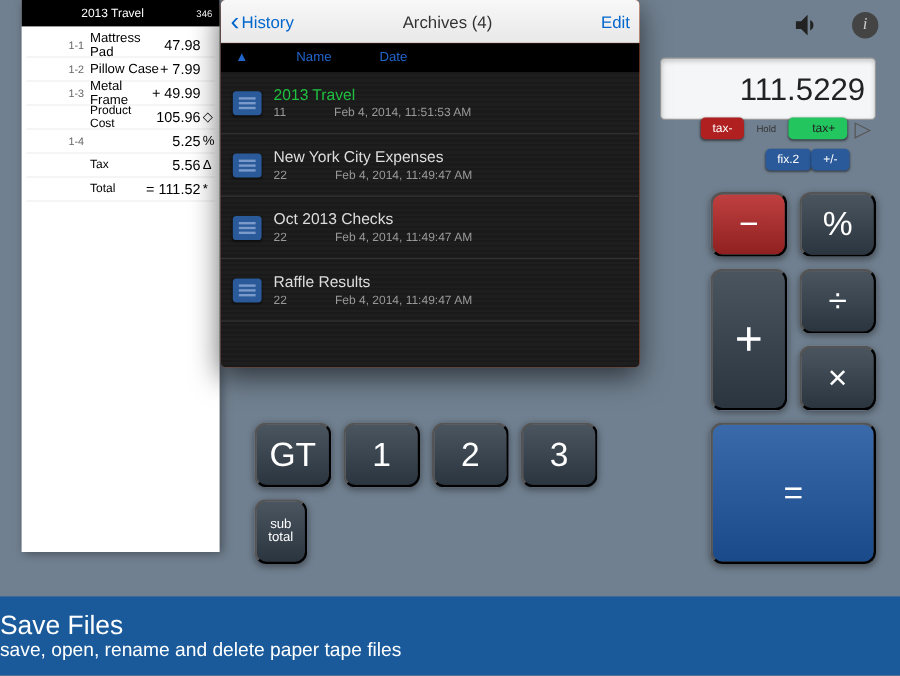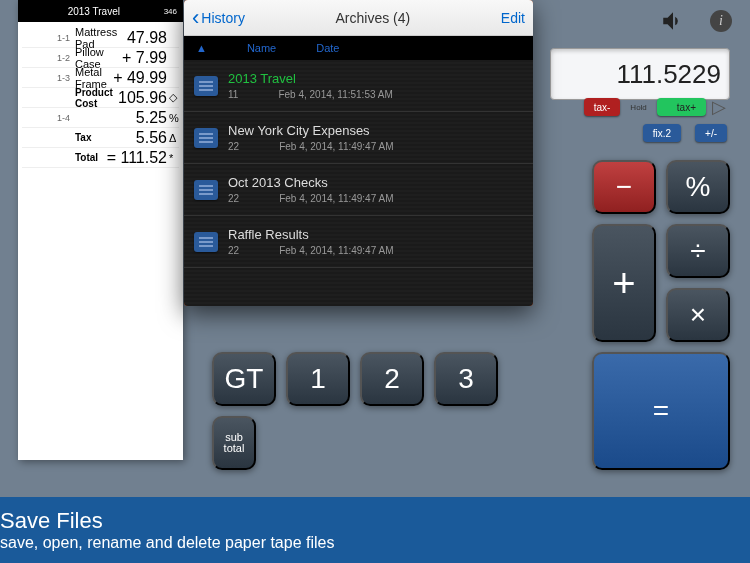--- a/index.html
+++ b/index.html
@@ -7,42 +7,42 @@
     
     
     .tape { position: absolute; left: 18px; top: 0; width: 165px; height: 460px; background: #fff; box-shadow: 2px 2px 8px rgba(0,0,0,0.4); }
     .tape-header { background: #000; color: #fff; height: 22px; font-size: 10px; display: flex; align-items: center; justify-content: space-between; padding: 0 6px; }
     .tape-title { flex: 1; text-align: center; }
     .tape-count { font-size: 8px; }
     .tape-rows { padding: 6px 4px; font-size: 11px; }
     .tape-row { display: flex; align-items: center; height: 20px; border-bottom: 1px solid #eee; }
     .tape-idx { width: 18px; font-size: 9px; color: #666; margin-left: 35px; }
     .tape-label { flex: 1; font-size: 11px; }
-    .tape-val { font-size: 16px; text-align: center; white-space: pre; }
+    .tape-val { font-size: 12px; text-align: center; white-space: pre; }
     .tape-sym { width: 12px; font-size: 11px; text-align: left; padding-left: 2px; }
-    .tape-row.sum .tape-label { font-size: 10px; font-weight: bold; }
+    .tape-row.sum .tape-label { font-size: 10px; }
     
     
     .top-icons { position: absolute; right: 18px; top: 8px; display: flex; gap: 24px; align-items: center; }
     .top-ic { width: 26px; height: 26px; color: #222; }
     .top-ic svg { width: 100%; height: 100%; }
     .info-ic { width: 22px; height: 22px; border-radius: 50%; background: #444; color: #ccc; display: flex; align-items: center; justify-content: center; font-family: serif; font-style: italic; font-size: 14px; }
     
     
     .calc-display { position: absolute; right: 20px; top: 48px; width: 180px; height: 52px; background: #f5f6f8; border: 1px solid #999; border-radius: 4px; display: flex; align-items: center; justify-content: flex-end; padding-right: 8px; font-size: 26px; color: #222; box-shadow: inset 0 2px 4px rgba(0,0,0,0.2); }
     
     
     .fn-row { position: absolute; right: 20px; top: 96px; display: flex; gap: 6px; align-items: center; }
     .fn-btn { height: 18px; padding: 0 10px; border-radius: 4px; font-size: 10px; color: #fff; display: flex; align-items: center; border: none; box-shadow: 0 1px 2px rgba(0,0,0,0.5); }
     .fn-btn.red { background: #b02020; }
     .fn-btn.hold { background: transparent; color: #333; font-size: 8px; box-shadow: none; padding: 0 4px; }
     .fn-btn.yellow { background: #22c55e; color: #222; padding-left: 20px; }
     .fn-btn.blue { background: #2a5a9a; }
     .arrow-right { width: 18px; height: 22px; color: #555; font-size: 18px; display: flex; align-items: center; }
-    .fn-row2 { position: absolute; right: 23px; top: 124px; display: flex; gap: 14px; }
+    .fn-row2 { position: absolute; right: 42px; top: 124px; display: flex; }
     
     
     .keypad { position: absolute; left: 188px; top: 160px; right: 20px; bottom: 70px; }
     .key { position: absolute; border-radius: 10px; display: flex; align-items: center; justify-content: center; font-size: 28px; color: #fff; box-shadow: 0 2px 6px rgba(0,0,0,0.4); }
     .key.dark { background: linear-gradient(#4a5560, #2a3540); }
     .key.red { background: linear-gradient(#c04040, #902020); }
     .key.blue { background: linear-gradient(#3a6aaa, #1a4a8a); }
     .key.bigplus { font-size: 40px; }
     .key.sub { font-size: 11px; flex-direction: column; line-height: 1; }
     

